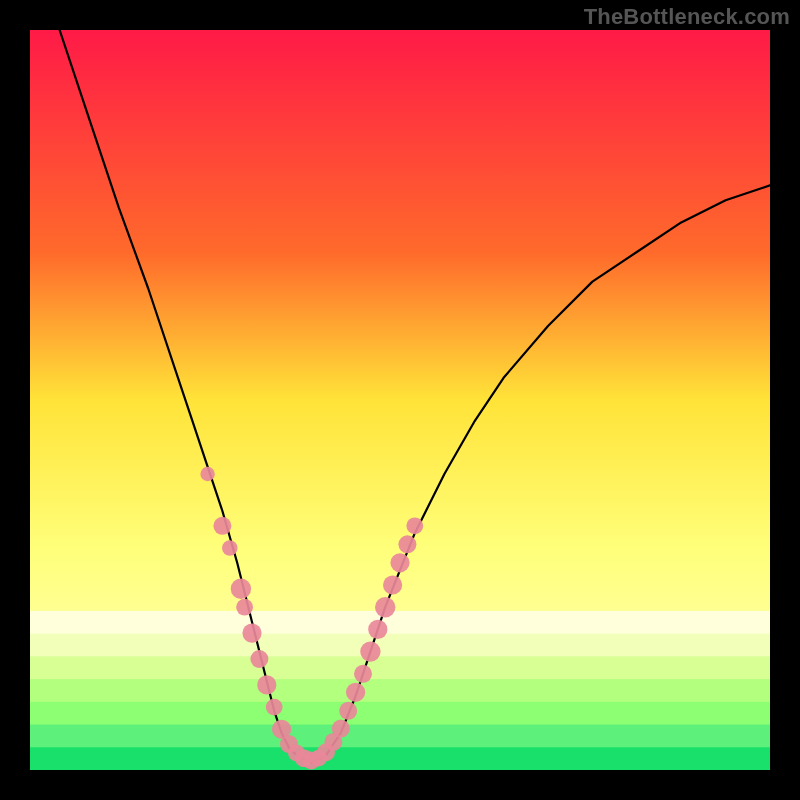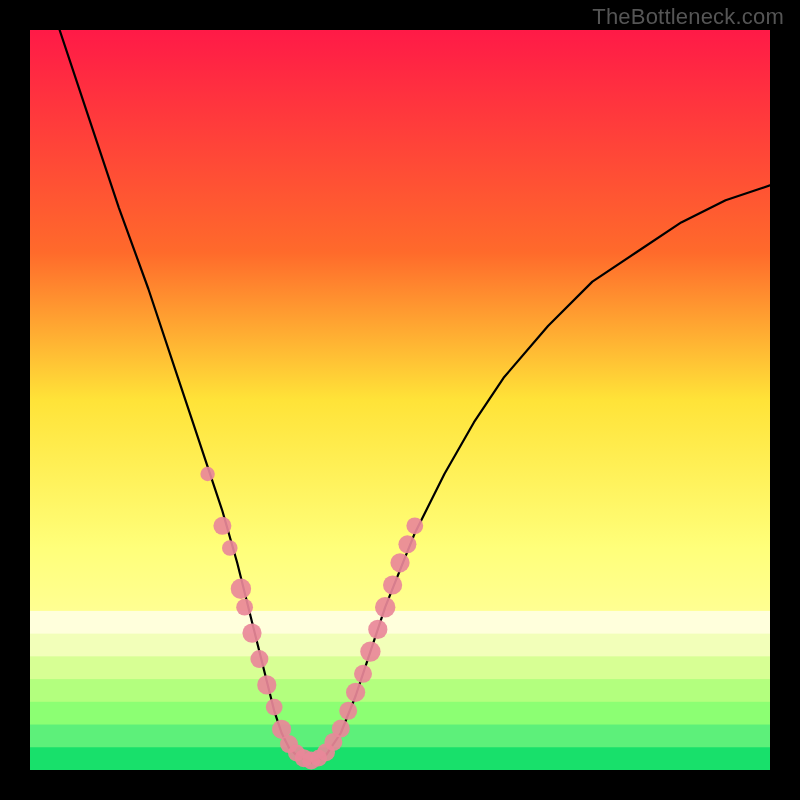--- a/index.html
+++ b/index.html
@@ -15,23 +15,23 @@
     position: absolute;
     top: 0;
     left: 0;
     width: 800px;
     height: 800px;
     background: #000;
   }
   .watermark {
     position: absolute;
     top: 4px;
-    right: 16px;
+    right: 10px;
     font-size: 22px;
-    font-weight: 400;
+    font-weight: 700;
     color: #555;
     letter-spacing: 0.2px;
     user-select: none;
   }
   .plot {
     position: absolute;
     top: 30px;
     left: 30px;
     width: 740px;
     height: 740px;

